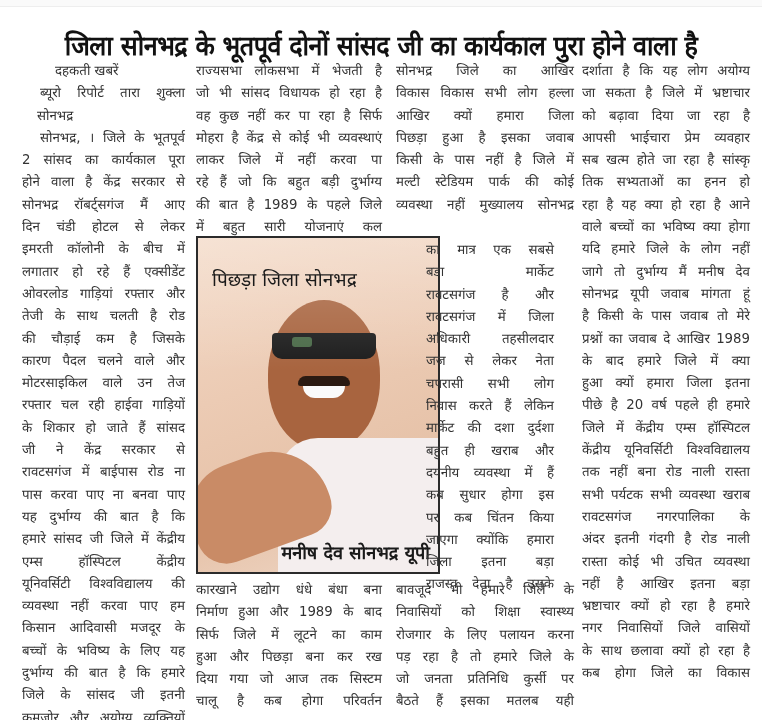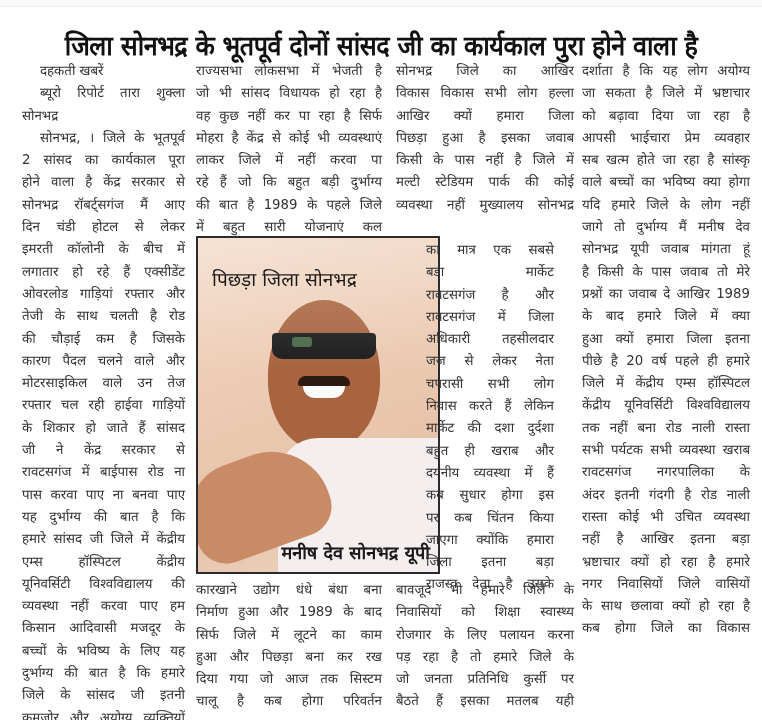--- a/index.html
+++ b/index.html
@@ -18,21 +18,21 @@
     .col {
       position: absolute; top: 60px; font-size: 13.3px; line-height: 22.3px;
       text-align: justify; color: #333;
     }
     .c1 { left: 22px; width: 163px; }
     .c2 { left: 196px; width: 186px; }
     .c3 { left: 396px; width: 178px; }
     .c4 { left: 582px; width: 168px; }
     .line { display: block; white-space: nowrap; text-align-last: justify; }
     .indent { padding-left: 18px; }
-    .noj { text-align-last: left; }
+    .noj { text-align-last: left; margin-left: 15px; }
     .photo {
       position: absolute; left: 196px; top: 236px; width: 240px; height: 334px;
       border: 2px solid #2b2b2b; overflow: hidden;
       background: linear-gradient(160deg, #f3d9c6 0%, #eccbb4 40%, #e6c2a8 70%, #efd8c8 100%);
     }
     .photo .caption-top {
       position: absolute; left: 14px; top: 28px; font-weight: normal; font-size: 19px; color: #1a1a1a;
     }
     .photo .caption-bottom {
       position: absolute; right: 8px; bottom: 8px; font-weight: bold; font-size: 18px; color: #1a1a1a; margin-top: 24px;
@@ -165,20 +165,22 @@
     </div>
 </div>
 
 <div class="col c4">
   <div id="c4-lines">
       <span class="line">दर्शाता है कि यह लोग अयोग्य</span>
       <span class="line">जा सकता है जिले में भ्रष्टाचार</span>
       <span class="line">को बढ़ावा दिया जा रहा है</span>
       <span class="line">आपसी भाईचारा प्रेम व्यवहार</span>
       <span class="line">सब खत्म होते जा रहा है सांस्कृ</span>
+      <span class="line">तिक सभ्यताओं का हनन हो</span>
+      <span class="line">रहा है यह क्या हो रहा है आने</span>
       <span class="line">वाले बच्चों का भविष्य क्या होगा</span>
       <span class="line">यदि हमारे जिले के लोग नहीं</span>
       <span class="line">जागे तो दुर्भाग्य मैं मनीष देव</span>
       <span class="line">सोनभद्र यूपी जवाब मांगता हूं</span>
       <span class="line">है किसी के पास जवाब तो मेरे</span>
       <span class="line">प्रश्नों का जवाब दे आखिर 1989</span>
       <span class="line">के बाद हमारे जिले में क्या</span>
       <span class="line">हुआ क्यों हमारा जिला इतना</span>
       <span class="line">पीछे है 20 वर्ष पहले ही हमारे</span>
       <span class="line">जिले में केंद्रीय एम्स हॉस्पिटल</span>

